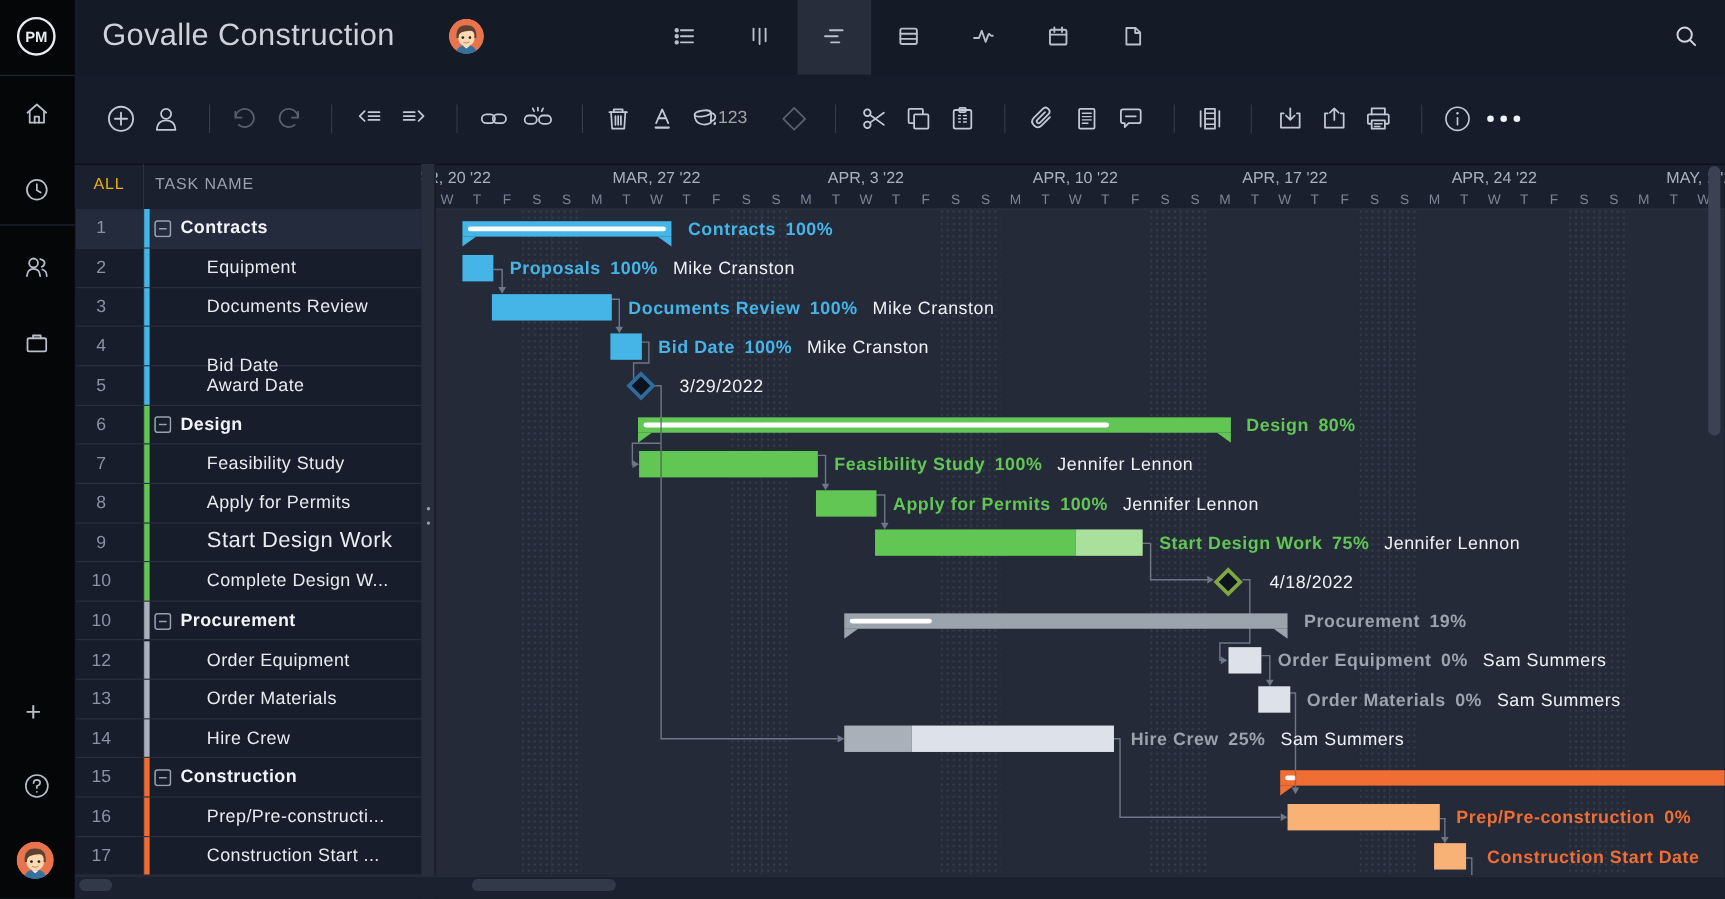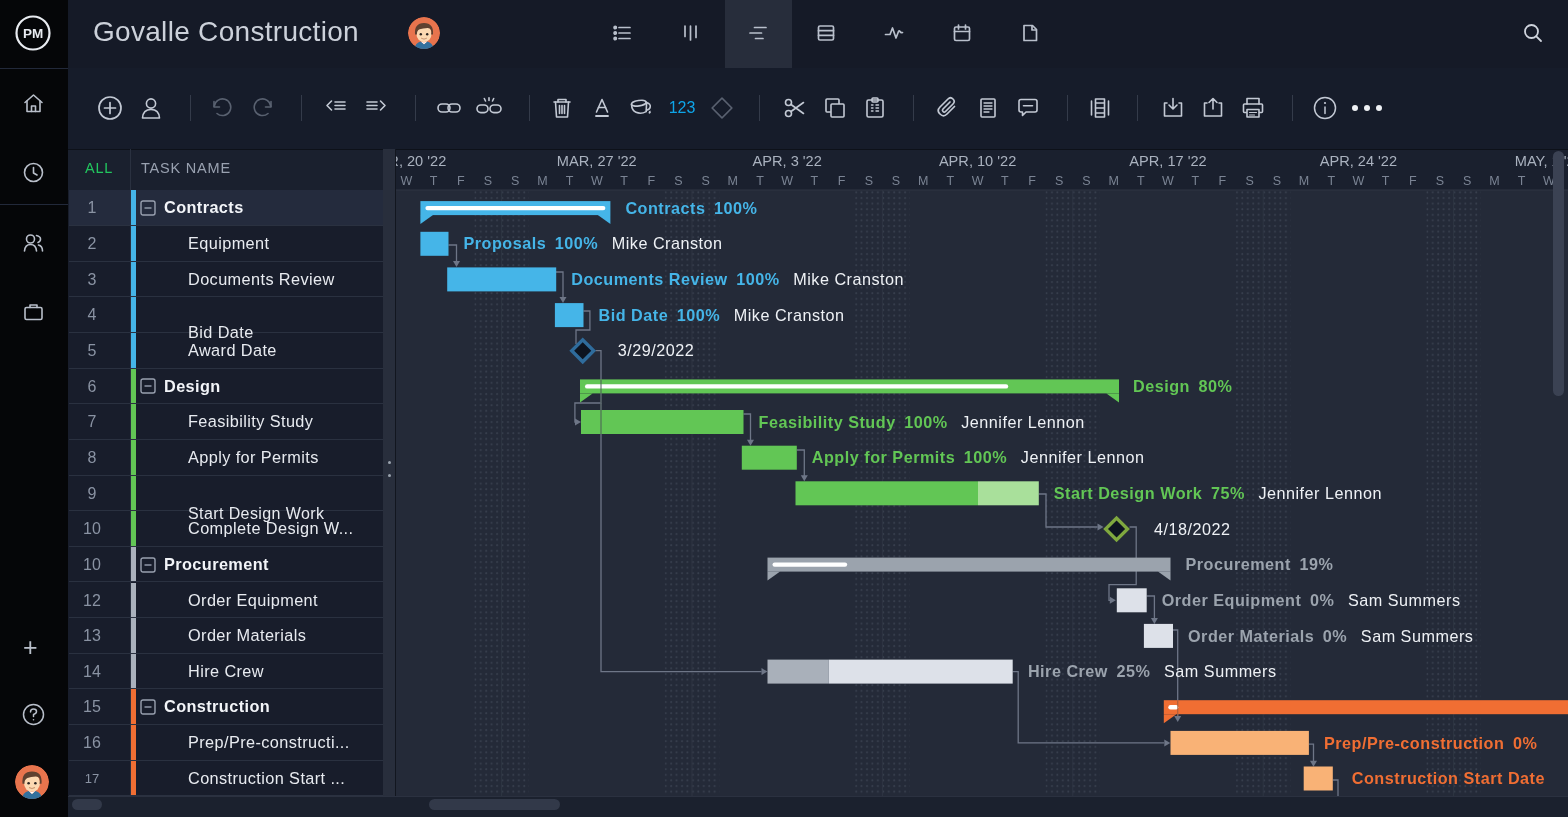--- a/index.html
+++ b/index.html
@@ -118,21 +118,21 @@
     <path d="M8.5 18 L14 5.5 L19.5 18"></path>
     <path d="M10.5 13.5 H17.5"></path>
     <path d="M8 22 H20" stroke-width="1.9"></path>
   </svg>
 <svg class="abs" style="left:627px;top:94px" width="28" height="28" viewBox="0 0 28 28" fill="none" stroke="#c3c9d4" stroke-width="1.6" stroke-linecap="round" stroke-linejoin="round">
     <ellipse cx="11.8" cy="9.2" rx="7.4" ry="2.7" transform="rotate(-9 11.8 9.2)"></ellipse>
     <path d="M4.5 10.4 Q4.8 16.5 9 18.3 Q14 20.4 19.2 17.6 L19.6 8.2"></path>
     <path d="M19.2 8.6 Q24 9.4 23.2 13.2 Q22.6 15.8 19.5 16.2"></path>
     <path d="M23.3 16.5 Q24.6 18.9 23 19.6 Q21.4 20.2 21.6 18.3 Q21.8 17.3 23.3 16.5 Z" fill="#c3c9d4" stroke="none"></path>
   </svg>
-<div class="abs" style="left:664px;top:99px;width:36px;text-align:center;font-size:16px;color:#0ea5e9">123</div>
+<div class="abs" style="left:648px;top:99px;width:36px;text-align:center;font-size:16px;color:#a3a3a3">123</div>
 <svg class="abs" style="left:708px;top:94px" width="28" height="28" viewBox="0 0 28 28" fill="none" stroke="#596170" stroke-width="1.6" stroke-linecap="round" stroke-linejoin="round">
     <rect x="7" y="7" width="14" height="14" transform="rotate(45 14 14)"></rect>
   </svg>
 <svg class="abs" style="left:781px;top:94px" width="28" height="28" viewBox="0 0 28 28" fill="none" stroke="#c3c9d4" stroke-width="1.6" stroke-linecap="round" stroke-linejoin="round">
     <circle cx="7.5" cy="8.5" r="3"></circle>
     <circle cx="7.5" cy="19.5" r="3"></circle>
     <path d="M10 10.5 L22.5 19.5 M10 17.5 L22.5 8.5"></path>
   </svg>
 <svg class="abs" style="left:821px;top:94px" width="28" height="28" viewBox="0 0 28 28" fill="none" stroke="#c3c9d4" stroke-width="1.6" stroke-linecap="round" stroke-linejoin="round">
     <rect x="5" y="5" width="13" height="13" rx="1"></rect>
@@ -232,21 +232,21 @@
 <circle cx="16" cy="21.5" r="1.5" fill="#2a2320"></circle>
 <circle cx="24" cy="21.5" r="1.5" fill="#2a2320"></circle>
 <path d="M16.5 26.5 Q20 29.5 23.5 26.5 Q20 28.5 16.5 26.5Z" fill="#fff" stroke="#b97d54" stroke-width=".6"></path>
 <path d="M8 40 Q9 32 16 30.5 L20 34 L24 30.5 Q31 32 32 40 Z" fill="#33719e"></path>
 <path d="M16 30.5 L20 34 L24 30.5 L20 31.8 Z" fill="#fff"></path>
 </g>
   </svg>
 <div class="abs" style="left:68px;top:149px;width:315px;height:668px;background:#181d2b"></div>
 <div class="abs" style="left:68px;top:149px;width:1500px;height:41px;background:#1a202e"></div>
 <div class="abs" style="left:68px;top:149px;width:1500px;height:1px;background:#0d1119"></div>
-<div class="abs" style="left:85px;top:160px;font-size:14.5px;color:#22c55e;letter-spacing:.8px">ALL</div>
+<div class="abs" style="left:85px;top:160px;font-size:14.5px;color:#eab308;letter-spacing:.8px">ALL</div>
 <div class="abs" style="left:141px;top:160px;font-size:14.5px;color:#99a1b0;letter-spacing:.8px">TASK NAME</div>
 <div class="abs" style="left:69px;top:190.3px;width:314px;height:35.65px;background:#242b3d;box-sizing:border-box;border-bottom:1px solid #2a3140"></div>
 <div class="abs" style="left:69px;top:190.3px;width:46px;height:35.65px;line-height:35.65px;text-align:center;font-size:16px;color:#8a93a3">1</div>
 <div class="abs" style="left:131px;top:190.3px;width:4.5px;height:34.65px;background:#45b5e8"></div>
 <svg class="abs" style="left:140px;top:200.1px" width="16" height="16" viewBox="0 0 16 16" fill="none" stroke="#99a1b0" stroke-width="1.4">
     <rect x="1" y="1" width="14" height="14" rx="2"></rect>
     <path d="M4.5 8 H11.5"></path>
   </svg>
 <div class="abs" style="left:164px;top:190.3px;height:35.65px;line-height:35.65px;font-size:16.3px;letter-spacing:.4px;font-weight:bold;color:#f2f4f8">Contracts</div>
 <div class="abs" style="left:69px;top:226.0px;width:314px;height:35.65px;box-sizing:border-box;border-bottom:1px solid #2a3140"></div>
@@ -277,21 +277,21 @@
 <div class="abs" style="left:69px;top:404.2px;width:46px;height:35.65px;line-height:35.65px;text-align:center;font-size:16px;color:#8a93a3">7</div>
 <div class="abs" style="left:131px;top:404.2px;width:4.5px;height:34.65px;background:#62c655"></div>
 <div class="abs" style="left:188px;top:404.2px;height:35.65px;line-height:35.65px;font-size:16.3px;letter-spacing:.4px;color:#e8ebf0">Feasibility Study</div>
 <div class="abs" style="left:69px;top:439.9px;width:314px;height:35.65px;box-sizing:border-box;border-bottom:1px solid #2a3140"></div>
 <div class="abs" style="left:69px;top:439.9px;width:46px;height:35.65px;line-height:35.65px;text-align:center;font-size:16px;color:#8a93a3">8</div>
 <div class="abs" style="left:131px;top:439.9px;width:4.5px;height:34.65px;background:#62c655"></div>
 <div class="abs" style="left:188px;top:439.9px;height:35.65px;line-height:35.65px;font-size:16.3px;letter-spacing:.4px;color:#e8ebf0">Apply for Permits</div>
 <div class="abs" style="left:69px;top:475.5px;width:314px;height:35.65px;box-sizing:border-box;border-bottom:1px solid #2a3140"></div>
 <div class="abs" style="left:69px;top:475.5px;width:46px;height:35.65px;line-height:35.65px;text-align:center;font-size:16px;color:#8a93a3">9</div>
 <div class="abs" style="left:131px;top:475.5px;width:4.5px;height:34.65px;background:#62c655"></div>
-<div class="abs" style="left:188px;top:496px;height:35.65px;line-height:35.65px;font-size:16px;letter-spacing:.4px;color:#e8ebf0">Start Design Work</div>
+<div class="abs" style="left:188px;top:474px;height:35.65px;line-height:35.65px;font-size:20px;letter-spacing:.4px;color:#e8ebf0">Start Design Work</div>
 <div class="abs" style="left:69px;top:511.1px;width:314px;height:35.65px;box-sizing:border-box;border-bottom:1px solid #2a3140"></div>
 <div class="abs" style="left:69px;top:511.1px;width:46px;height:35.65px;line-height:35.65px;text-align:center;font-size:16px;color:#8a93a3">10</div>
 <div class="abs" style="left:131px;top:511.1px;width:4.5px;height:34.65px;background:#62c655"></div>
 <div class="abs" style="left:188px;top:511.1px;height:35.65px;line-height:35.65px;font-size:16.3px;letter-spacing:.4px;color:#e8ebf0">Complete Design W...</div>
 <div class="abs" style="left:69px;top:546.8px;width:314px;height:35.65px;box-sizing:border-box;border-bottom:1px solid #2a3140"></div>
 <div class="abs" style="left:69px;top:546.8px;width:46px;height:35.65px;line-height:35.65px;text-align:center;font-size:16px;color:#8a93a3">10</div>
 <div class="abs" style="left:131px;top:546.8px;width:4.5px;height:34.65px;background:#aab1bc"></div>
 <svg class="abs" style="left:140px;top:556.6px" width="16" height="16" viewBox="0 0 16 16" fill="none" stroke="#99a1b0" stroke-width="1.4">
     <rect x="1" y="1" width="14" height="14" rx="2"></rect>
     <path d="M4.5 8 H11.5"></path>
@@ -315,21 +315,21 @@
 <svg class="abs" style="left:140px;top:699.2px" width="16" height="16" viewBox="0 0 16 16" fill="none" stroke="#99a1b0" stroke-width="1.4">
     <rect x="1" y="1" width="14" height="14" rx="2"></rect>
     <path d="M4.5 8 H11.5"></path>
   </svg>
 <div class="abs" style="left:164px;top:689.4px;height:35.65px;line-height:35.65px;font-size:16.3px;letter-spacing:.4px;font-weight:bold;color:#f2f4f8">Construction</div>
 <div class="abs" style="left:69px;top:725.0px;width:314px;height:35.65px;box-sizing:border-box;border-bottom:1px solid #2a3140"></div>
 <div class="abs" style="left:69px;top:725.0px;width:46px;height:35.65px;line-height:35.65px;text-align:center;font-size:16px;color:#8a93a3">16</div>
 <div class="abs" style="left:131px;top:725.0px;width:4.5px;height:34.65px;background:#f06e33"></div>
 <div class="abs" style="left:188px;top:725.0px;height:35.65px;line-height:35.65px;font-size:16.3px;letter-spacing:.4px;color:#e8ebf0">Prep/Pre-constructi...</div>
 <div class="abs" style="left:69px;top:760.7px;width:314px;height:35.65px;box-sizing:border-box;border-bottom:1px solid #2a3140"></div>
-<div class="abs" style="left:69px;top:760.7px;width:46px;height:35.65px;line-height:35.65px;text-align:center;font-size:13px;color:#8a93a3">17</div>
+<div class="abs" style="left:69px;top:760.7px;width:46px;height:35.65px;line-height:35.65px;text-align:center;font-size:16px;color:#8a93a3">17</div>
 <div class="abs" style="left:131px;top:760.7px;width:4.5px;height:34.65px;background:#f06e33"></div>
 <div class="abs" style="left:188px;top:760.7px;height:35.65px;line-height:35.65px;font-size:16.3px;letter-spacing:.4px;color:#e8ebf0">Construction Start ...</div>
 <div class="abs" style="left:130px;top:149px;width:1px;height:647px;background:#2a3140"></div>
 <svg class="abs" style="left:383px;top:149px" width="1185" height="668" viewBox="383 149 1185 668" font-family="Liberation Sans,sans-serif">
 <defs>
       <pattern id="dots" x="0" y="0" width="5.44" height="5.6" patternUnits="userSpaceOnUse">
 <circle cx="2" cy="2" r="0.95" fill="#383f4e"></circle>
       </pattern>
     </defs>
 <rect x="383" y="190" width="1185" height="606" fill="#242a38"></rect>

